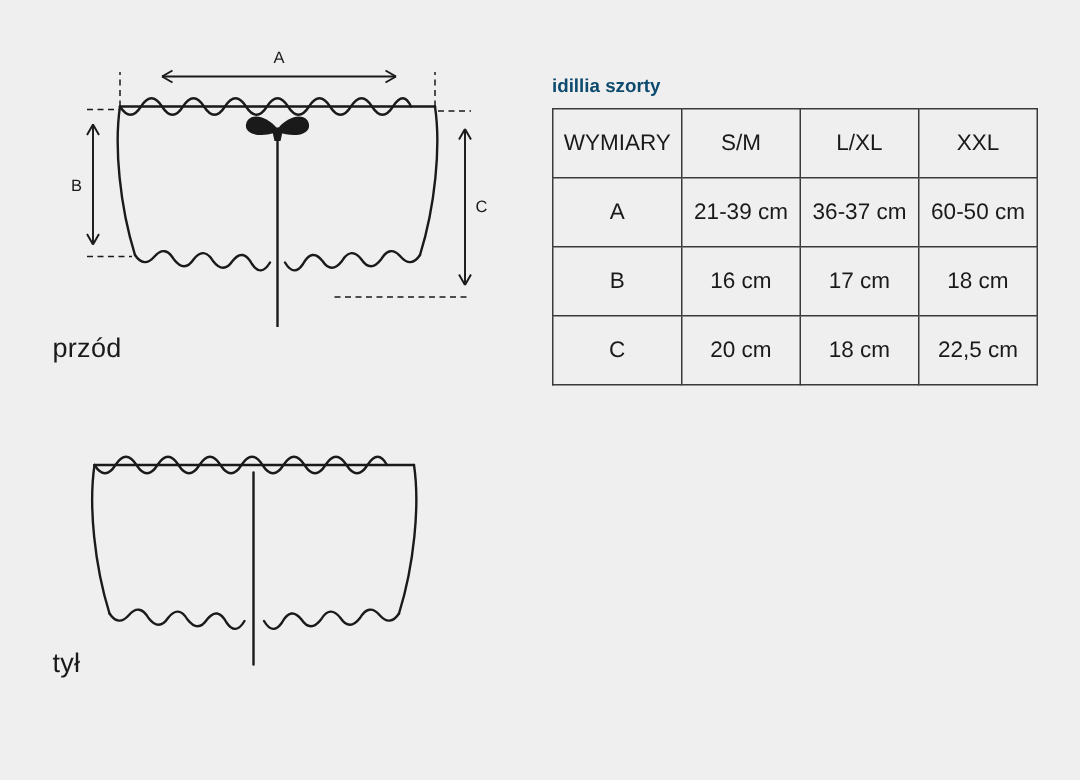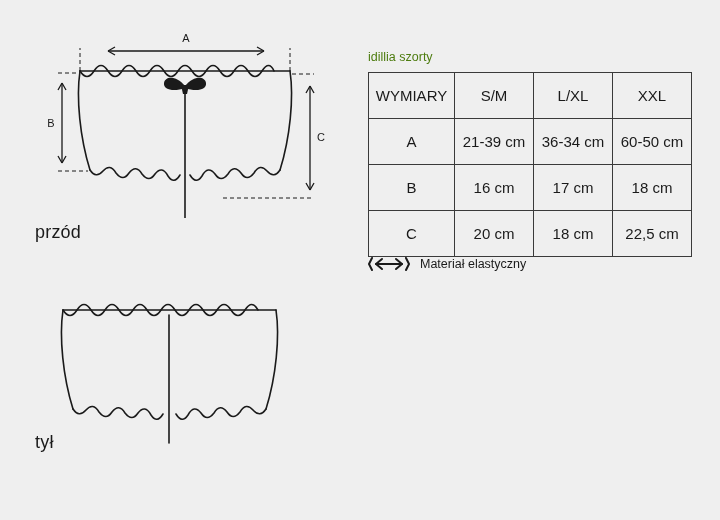--- a/index.html
+++ b/index.html
@@ -48,21 +48,22 @@
     left: 368px;
     top: 0;
     width: 340px;
     height: 520px;
   }
   .product-title {
     position: absolute;
     left: 0;
     top: 50px;
     font-size: 12.5px;
-    color: #4d7c0f;
+    color: #0c4a6e;
+    font-weight: bold;
   }
   table.size-table {
     position: absolute;
     left: 0;
     top: 72px;
     border-collapse: collapse;
     font-size: 15px;
   }
   table.size-table th,
   table.size-table td {
@@ -191,44 +192,32 @@
           <th>WYMIARY</th>
           <th>S/M</th>
           <th>L/XL</th>
           <th>XXL</th>
         </tr>
       </thead>
       <tbody>
         <tr>
           <td>A</td>
           <td>21-39 cm</td>
-          <td>36-34 cm</td>
+          <td>36-37 cm</td>
           <td>60-50 cm</td>
         </tr>
         <tr>
           <td>B</td>
           <td>16 cm</td>
           <td>17 cm</td>
           <td>18 cm</td>
         </tr>
         <tr>
           <td>C</td>
           <td>20 cm</td>
           <td>18 cm</td>
           <td>22,5 cm</td>
         </tr>
       </tbody>
     </table>
 
-    <div class="elastic-note">
-      <svg class="elastic-icon" viewBox="0 0 42 18">
-        <g fill="none" stroke="#1a1a1a" stroke-width="2" stroke-linecap="round" stroke-linejoin="round">
-          <path d="M4,3 L1,9 L4,15"></path>
-          <path d="M38,3 L41,9 L38,15"></path>
-          <path d="M8,9 L34,9"></path>
-          <path d="M8,9 l6,-5 M8,9 l6,5"></path>
-          <path d="M34,9 l-6,-5 M34,9 l-6,5"></path>
-        </g>
-      </svg>
-      <span class="elastic-text">Materiał elastyczny</span>
-    </div>
   </div>
 </div>
 
 </body></html>

